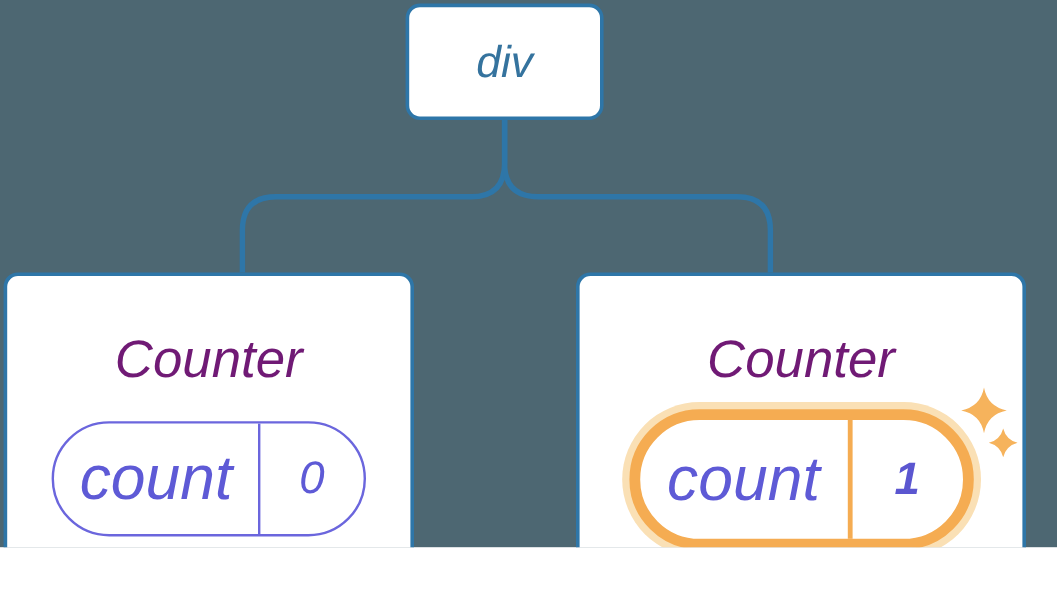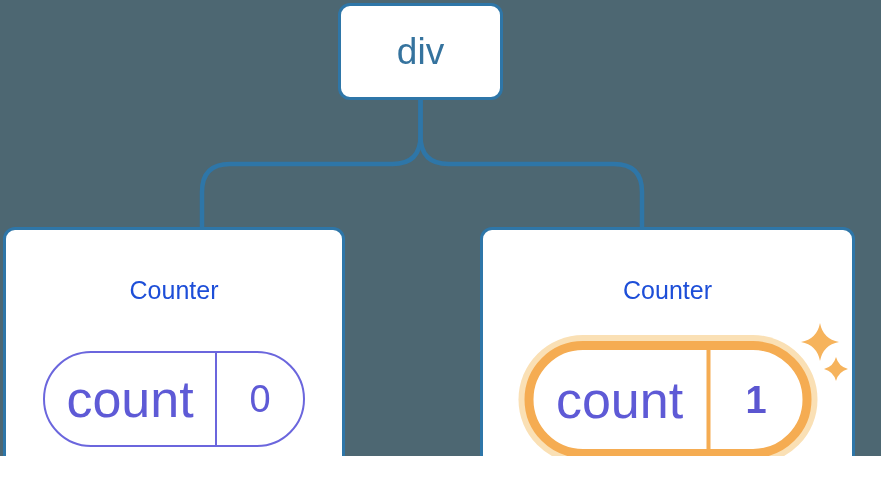--- a/index.html
+++ b/index.html
@@ -4,20 +4,21 @@
 <style>
   html, body { margin: 0; padding: 0; }
   body { font-family: "Liberation Sans", sans-serif; }
 
   .canvas {
     position: relative;
     width: 881px;
     height: 456px;
     background: #4D6772;
     overflow: hidden;
+    font-style: italic;
   }
 
   .connectors {
     position: absolute;
     left: 0; top: 0;
   }
 
   .node-root {
     position: absolute;
     left: 338px; top: 3px;
@@ -44,23 +45,23 @@
     box-sizing: border-box;
   }
   .card-left  { left: 3px;   width: 342px; }
   .card-right { left: 480px; width: 375px; }
 
   .card-title {
     position: absolute;
     top: 48px; left: 0;
     width: 100%;
     text-align: center;
-    font-size: 25px;
+    font-size: 44px;
     font-weight: 500;
-    color: #1d4ed8;
+    color: #701a75;
     line-height: 1;
   }
 
   .pill {
     position: absolute;
     left: 50%;
     transform: translateX(-50%);
     box-sizing: border-box;
     display: flex;
     align-items: stretch;

